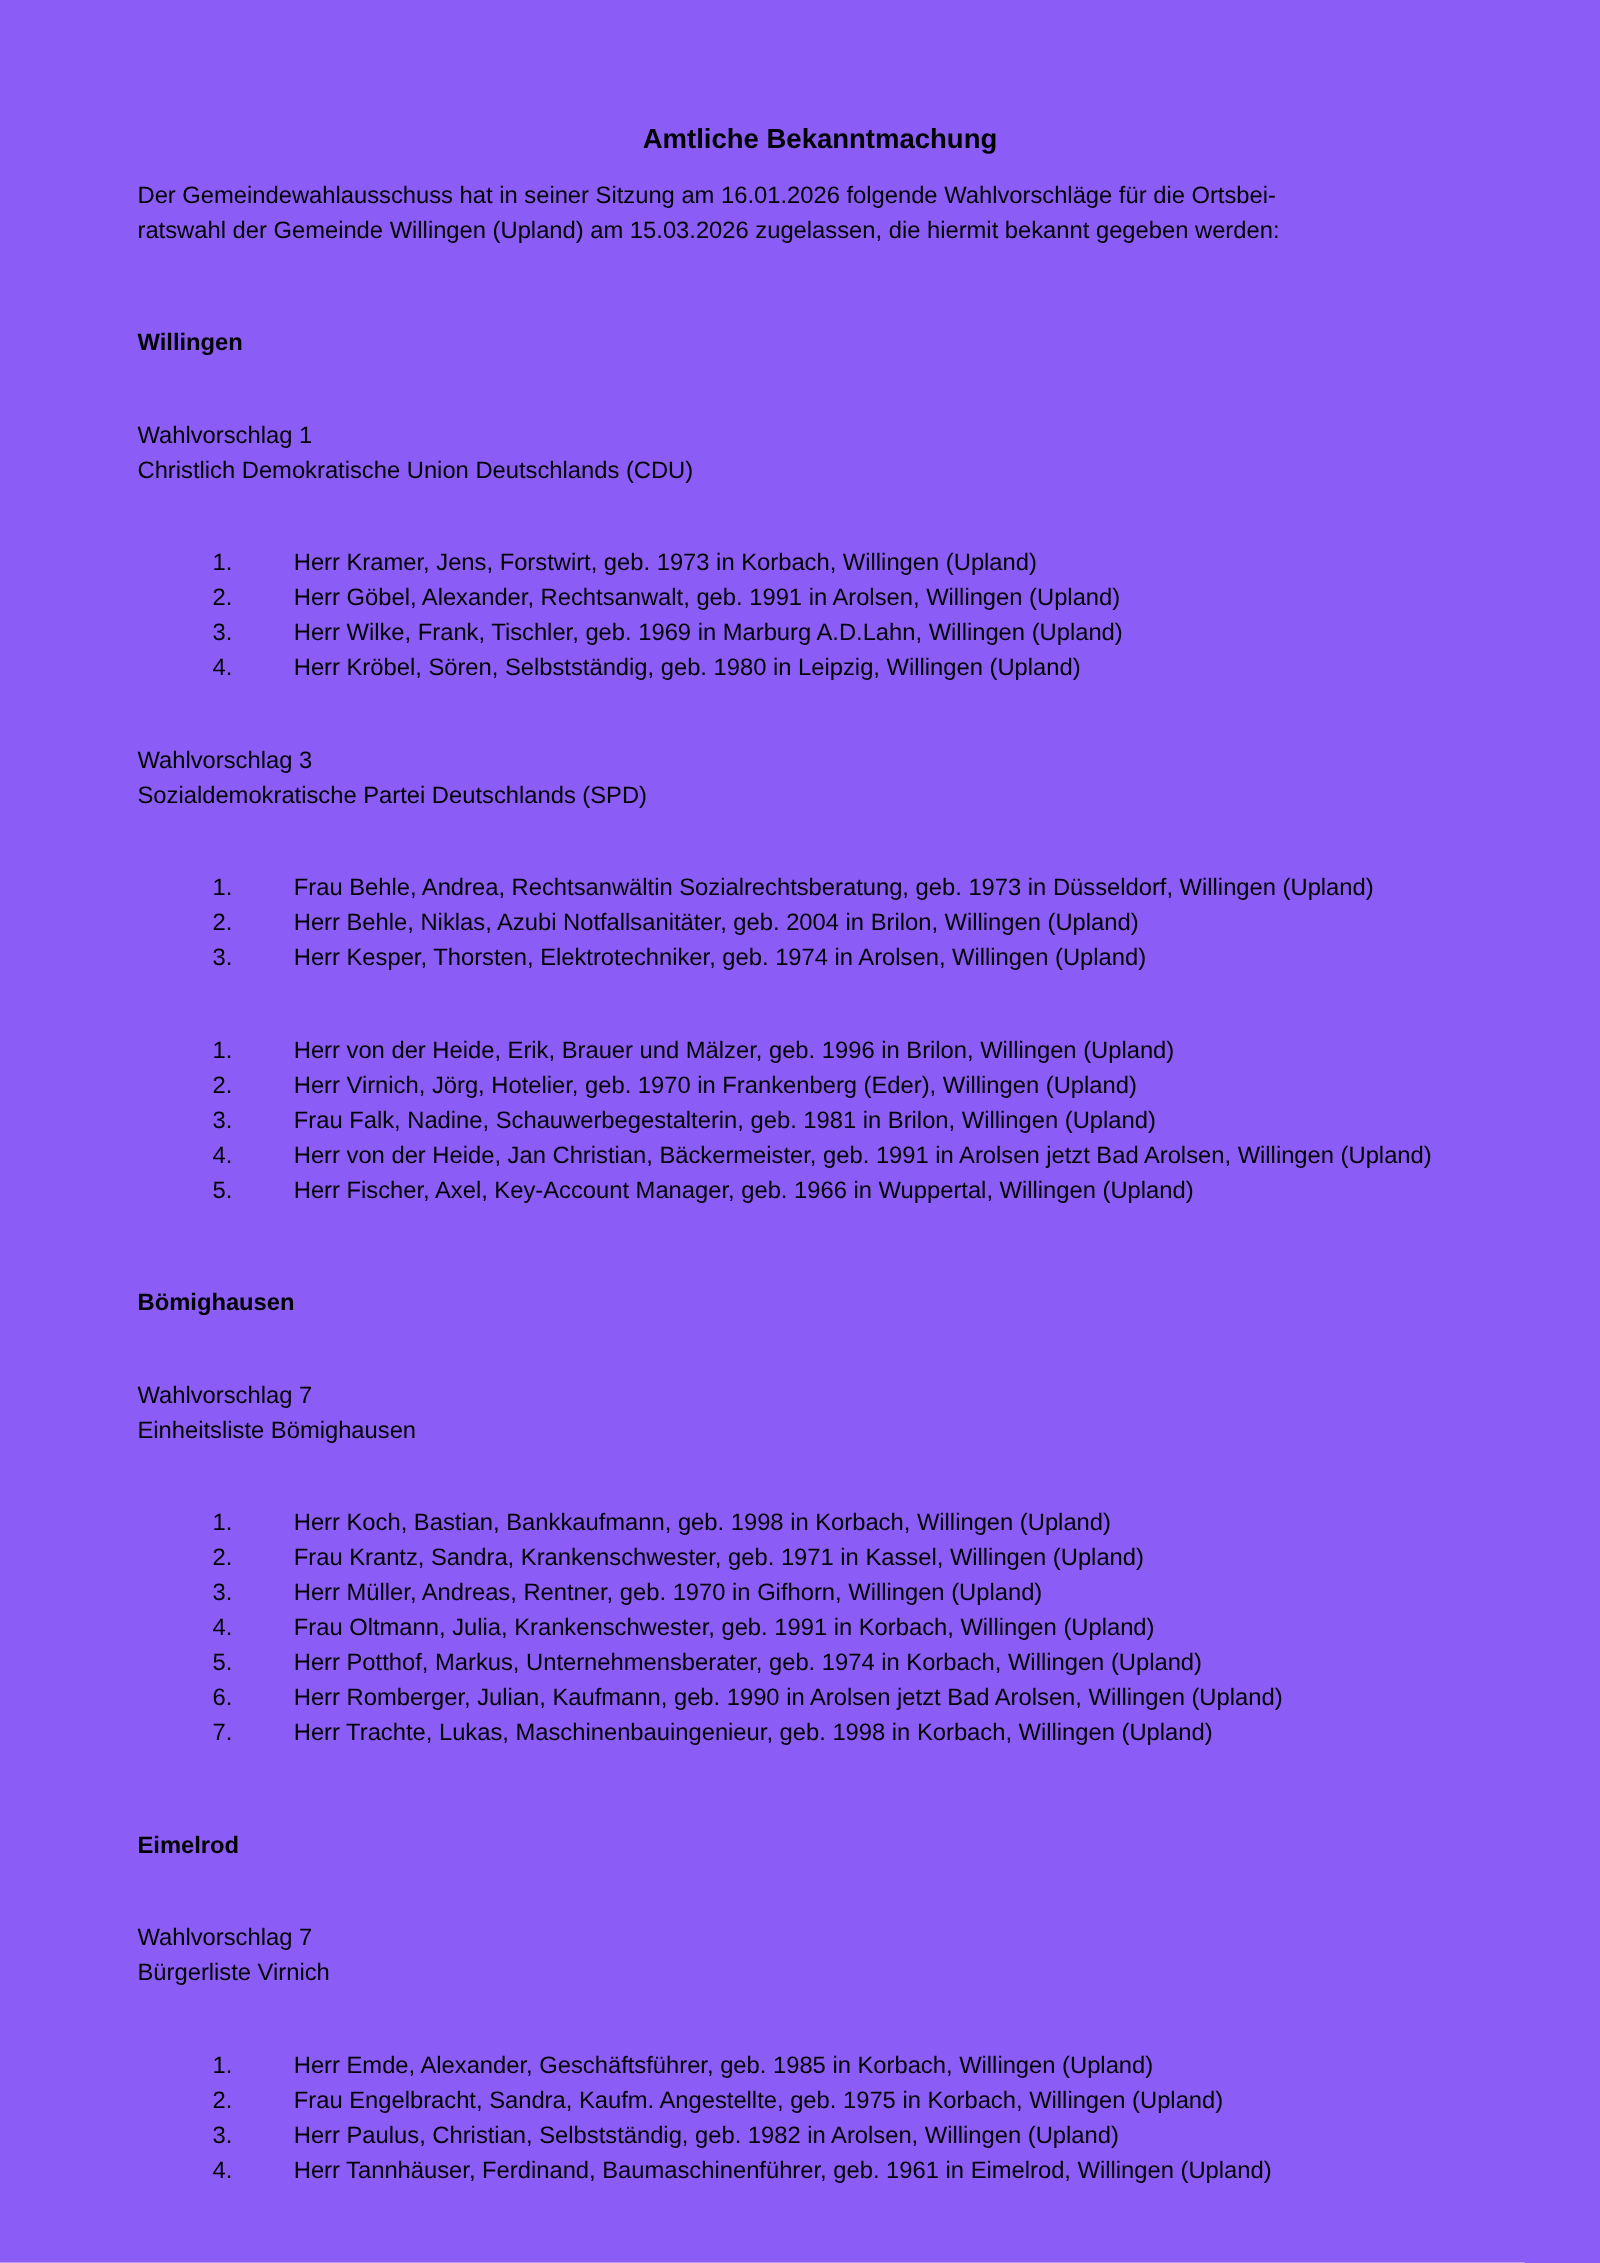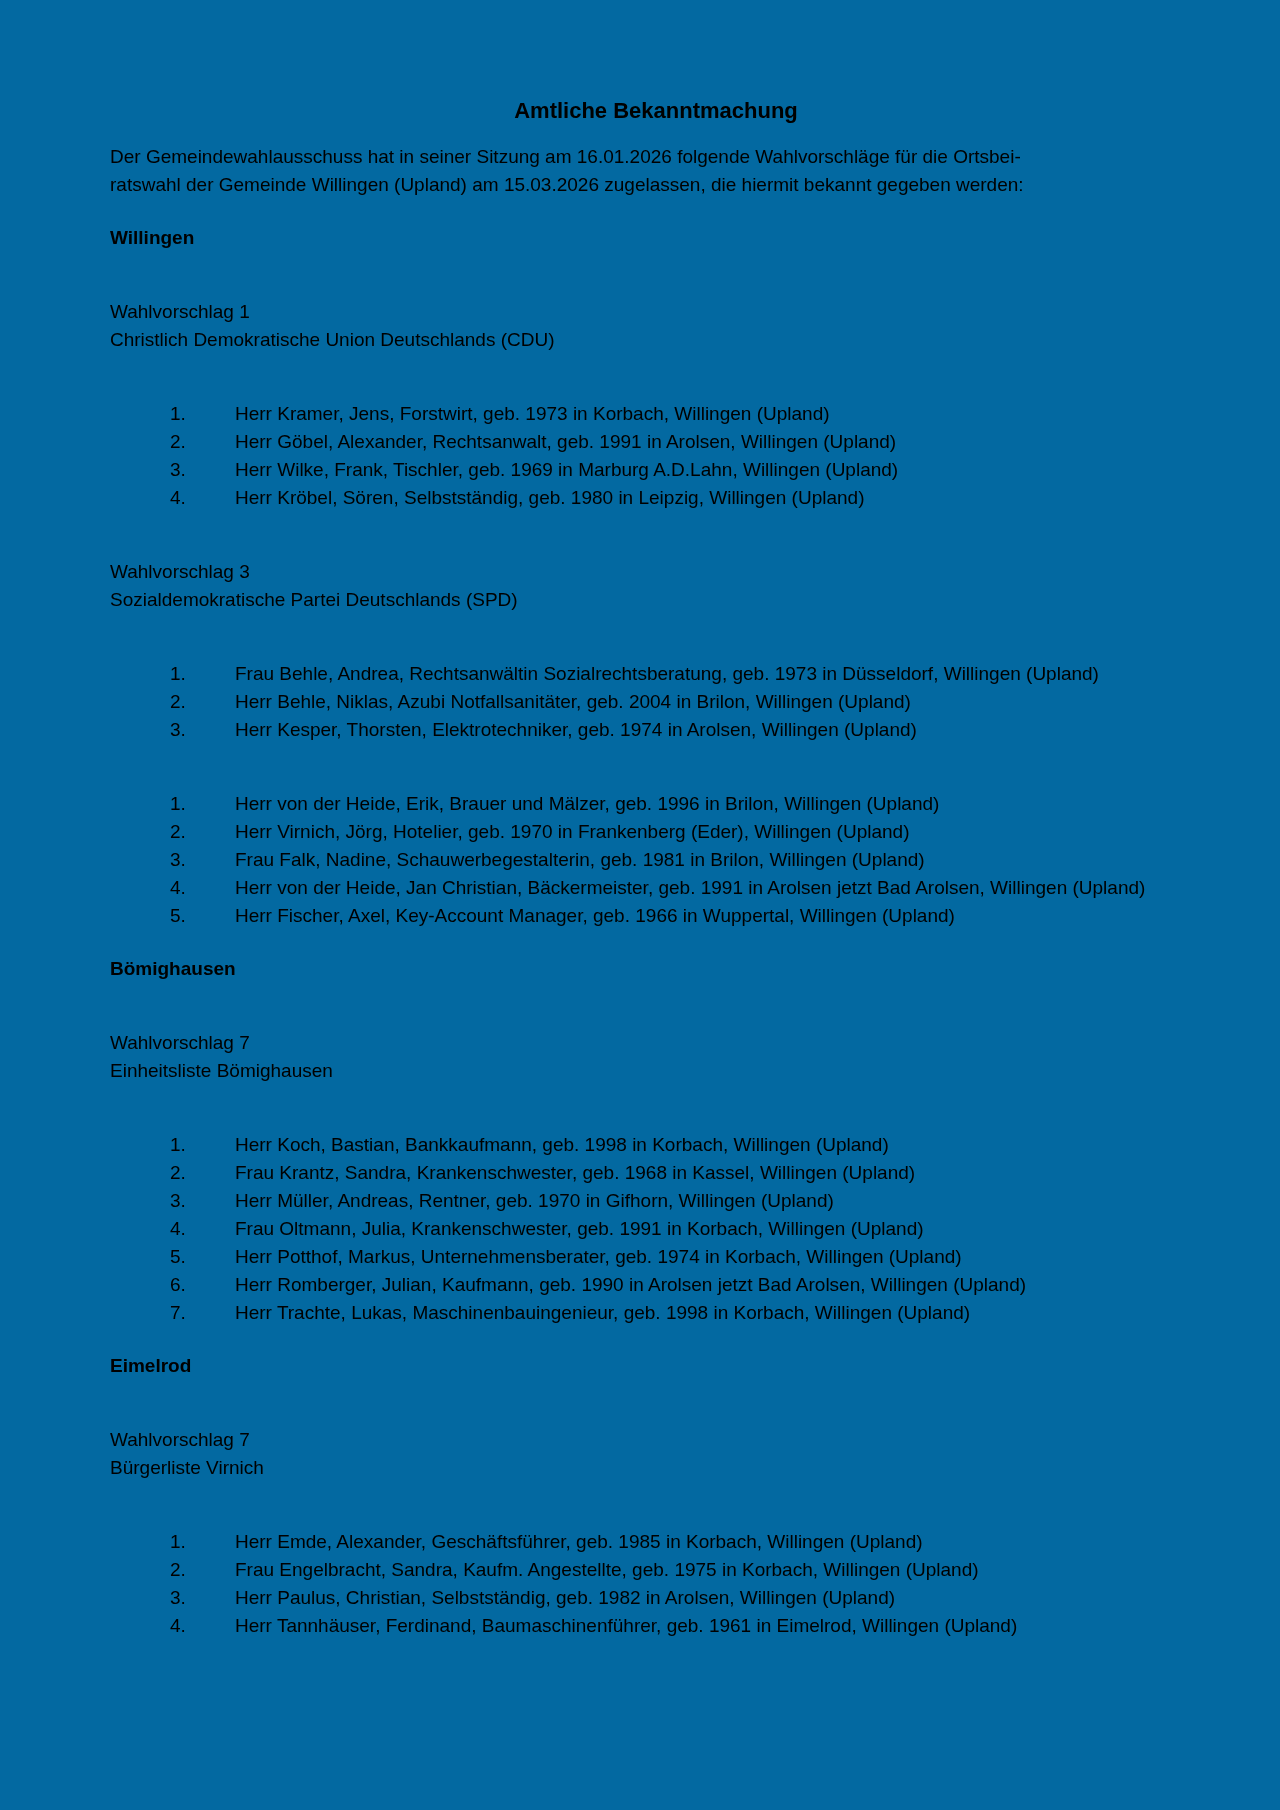--- a/index.html
+++ b/index.html
@@ -14,36 +14,36 @@
     color: #000000;
     font-family: "Liberation Sans", sans-serif;
     font-size: 19px;
     line-height: 28px;
   }
   .page {
     box-sizing: border-box;
     width: 1280px;
     height: 1810px;
     padding: 97px 78px 40px 110px;
-    background: #0369a1;
+    background: #8b5cf6;
   }
   .doc-title {
     font-size: 22px;
     font-weight: 700;
     text-align: center;
     line-height: 28px;
   }
   .intro {
     margin-top: 18px;
   }
   .intro-line {
     white-space: nowrap;
   }
   .section-heading {
-    margin-top: 25px;
+    margin-top: 62px;
     font-weight: 700;
   }
   .proposal-heading {
     margin-top: 46px;
     font-weight: 400;
   }
   .candidate-list {
     margin-top: 46px;
   }
   .candidate {
@@ -140,21 +140,21 @@
         <div>Wahlvorschlag 7</div>
         <div>Einheitsliste Bömighausen</div>
       </div>
       <div class="candidate-list">
         <div class="candidate">
           <div class="num">1.</div>
           <div class="text">Herr Koch, Bastian, Bankkaufmann, geb. 1998 in Korbach, Willingen (Upland)</div>
         </div>
         <div class="candidate">
           <div class="num">2.</div>
-          <div class="text">Frau Krantz, Sandra, Krankenschwester, geb. 1968 in Kassel, Willingen (Upland)</div>
+          <div class="text">Frau Krantz, Sandra, Krankenschwester, geb. 1971 in Kassel, Willingen (Upland)</div>
         </div>
         <div class="candidate">
           <div class="num">3.</div>
           <div class="text">Herr Müller, Andreas, Rentner, geb. 1970 in Gifhorn, Willingen (Upland)</div>
         </div>
         <div class="candidate">
           <div class="num">4.</div>
           <div class="text">Frau Oltmann, Julia, Krankenschwester, geb. 1991 in Korbach, Willingen (Upland)</div>
         </div>
         <div class="candidate">

